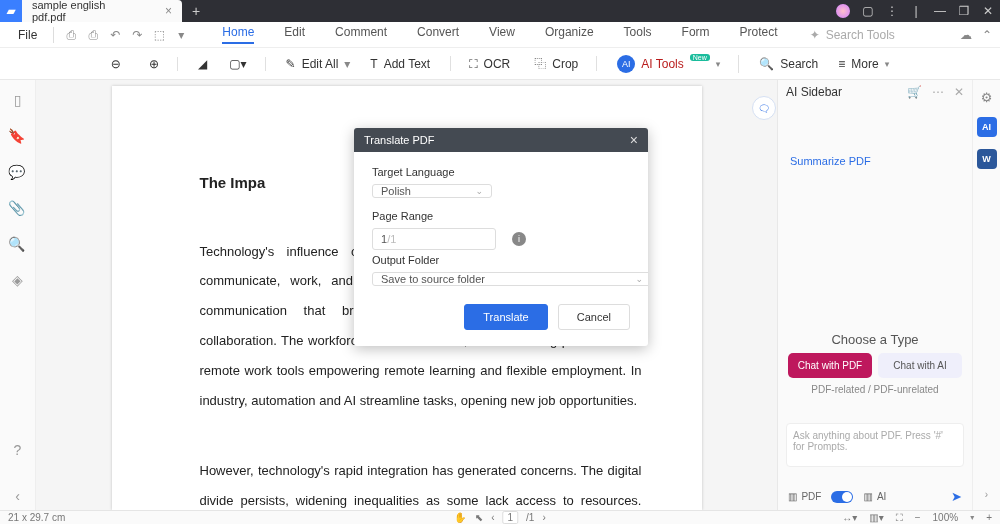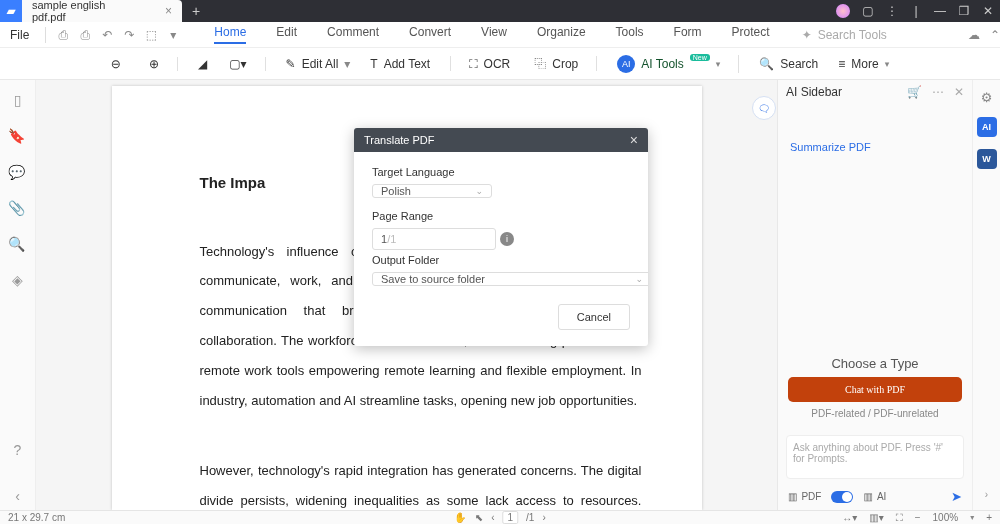--- a/index.html
+++ b/index.html
@@ -9,64 +9,64 @@
 .titlebar { height: 22px; background: #2e2f35; display: flex; align-items: center; color: #ccc; }
 .titlebar .appicon { width: 22px; height: 22px; background: #3a7fff; display: flex; align-items: center; justify-content: center; color: #fff; font-size: 12px; }
 .titlebar .tab { height: 22px; background: #fafafa; color: #333; display: flex; align-items: center; padding: 0 10px; font-size: 11px; max-width: 160px; position: relative; border-top-right-radius: 4px; }
 .titlebar .tab .tab-close { margin-left: 28px; color: #888; font-size: 12px; }
 .titlebar .newtab { color: #ccc; font-size: 14px; padding: 0 10px; }
 .titlebar .spacer { flex: 1; }
 .titlebar .ctrl { width: 24px; text-align: center; font-size: 12px; color: #ccc; }
 .titlebar .avatar-circ { width: 14px; height: 14px; border-radius: 50%; background: radial-gradient(circle, #ffc0cb, #d07fff); margin: 0 6px; }
 
 
-.menubar { height: 26px; background: #fff; display: flex; align-items: center; padding: 0 0; border-bottom: 1px solid #eee; font-size: 12px; color: #333; }
+.menubar { height: 26px; background: #fff; display: flex; align-items: center; padding: 0 8px; border-bottom: 1px solid #eee; font-size: 12px; color: #333; }
 .menubar .m-file { padding: 0 10px; }
 .menubar .divider { width: 1px; height: 16px; background: #ddd; margin: 0 6px; }
 .menubar .iconbtn { width: 22px; text-align: center; color: #888; font-size: 12px; }
 .menubar .nav-tabs { display: flex; gap: 30px; margin-left: 30px; }
 .menubar .nav-tab { color: #555; cursor: pointer; padding-bottom: 3px; }
 .menubar .nav-tab.active { color: #2b6de5; border-bottom: 2px solid #2b6de5; }
 .menubar .searchtools { margin-left: 32px; color: #aaa; display: flex; align-items: center; gap: 6px; }
 .menubar .right-icons { margin-left: auto; display: flex; gap: 10px; color: #888; }
 
 
 .toolbar { height: 32px; background: #fff; display: flex; align-items: center; justify-content: center; gap: 20px; border-bottom: 1px solid #e8e8e8; font-size: 12px; color: #333; }
 .toolbar .tgrp { display: flex; align-items: center; gap: 6px; }
 .toolbar .tgrp.sep { border-right: 1px solid #e0e0e0; padding-right: 18px; }
 .toolbar .blue-circ { width: 18px; height: 18px; border-radius: 50%; background: #2b6de5; color: #fff; font-size: 9px; display: flex; align-items: center; justify-content: center; }
-.toolbar .ai-text { color: #14532d; }
+.toolbar .ai-text { color: #b91c1c; }
 .toolbar .badge-new { font-size: 7px; background: #1abc9c; color: #fff; padding: 0 3px; border-radius: 3px; position: relative; top: -6px; }
 
 
 .main { position: absolute; top: 80px; bottom: 14px; left: 0; right: 0; display: flex; }
 .leftrail { width: 36px; background: #fafafa; border-right: 1px solid #eee; display: flex; flex-direction: column; align-items: center; padding-top: 12px; gap: 20px; color: #999; font-size: 14px; }
 .leftrail .bottom { margin-top: auto; margin-bottom: 10px; }
 .docarea { flex: 1; position: relative; background: #f5f5f5; display: flex; justify-content: center; padding-top: 6px; }
 .page { width: 590px; background: #fff; box-shadow: 0 0 3px rgba(0,0,0,0.2); padding: 80px 60px 0 88px; color: #222; font-size: 13px; line-height: 2.3; position: relative; }
 .page .doc-title { font-weight: bold; font-size: 15px; margin-bottom: 36px; }
 .page p { text-align: justify; }
 .page p:last-of-type { margin-top: 40px; }
 .ai-chip { position: absolute; top: 96px; left: 752px; width: 24px; height: 24px; border-radius: 50%; background: #fff; border: 1px solid #d5e0f3; display: flex; align-items: center; justify-content: center; color: #2b6de5; font-size: 10px; }
 
 
 .aisidebar { width: 195px; background: #fafafa; border-left: 1px solid #e8e8e8; display: flex; flex-direction: column; font-size: 11px; color: #333; }
 .aisidebar .hdr { height: 24px; padding: 0 8px; display: flex; align-items: center; font-size: 12px; color: #333; }
 .aisidebar .hdr .hicons { margin-left: auto; display: flex; gap: 10px; color: #aaa; }
 .aisidebar .cart { color: #f4a93a; }
 .aisidebar .chat { padding: 10px 12px; font-size: 11px; line-height: 1.5; color: #333; }
-.aisidebar .chat .link { color: #2b6de5; display: inline-block; margin-top: 8px; }
+.aisidebar .chat .link { color: #2b6de5; display: inline-block; margin-top: 22px; }
 .aisidebar .fill { flex: 1; }
 .aisidebar .choose { text-align: center; font-size: 13px; margin: 6px 0; color: #555; }
 .aisidebar .pills { display: flex; gap: 6px; padding: 0 10px; }
 .aisidebar .pill { flex: 1; padding: 6px 0; font-size: 10px; text-align: center; border-radius: 5px; line-height: 1.3; }
-.aisidebar .pill.primary { background: #c2410c; color: #fff; font-family: Liberation Serif, serif; }
+.aisidebar .pill.primary { background: #be185d; color: #fff; }
 .aisidebar .pill.secondary { background: #efeffb; color: #555; }
 .aisidebar .subnote { text-align: center; font-size: 10px; color: #888; margin: 6px 0 12px; }
-.aisidebar .askbox { margin: 4px 8px; padding: 6px; background: #fff; border: 1px solid #eee; border-radius: 4px; color: #aaa; font-size: 10px; height: 44px; }
+.aisidebar .askbox { margin: 16px 8px; padding: 6px; background: #fff; border: 1px solid #eee; border-radius: 4px; color: #aaa; font-size: 10px; height: 44px; }
 .aisidebar .bottomrow { display: flex; align-items: center; padding: 6px 10px; font-size: 10px; color: #666; gap: 4px; }
 .aisidebar .toggle { width: 22px; height: 12px; border-radius: 6px; background: #2b6de5; position: relative; margin: 0 6px; }
 .aisidebar .toggle::after { content: ''; position: absolute; right: 1px; top: 1px; width: 10px; height: 10px; border-radius: 50%; background: #fff; }
 .aisidebar .send { margin-left: auto; color: #2b6de5; font-size: 13px; }
 
 
 .rightrail { width: 28px; background: #fafafa; border-left: 1px solid #eee; display: flex; flex-direction: column; align-items: center; padding-top: 10px; gap: 12px; font-size: 10px; }
 .rightrail .chip { width: 20px; height: 20px; border-radius: 4px; display: flex; align-items: center; justify-content: center; color: #fff; font-size: 9px; font-weight: bold; }
 .rightrail .chip.ai { background: #2b6de5; }
 .rightrail .chip.w { background: #2b579a; }
@@ -76,21 +76,21 @@
 
 .dialog { position: absolute; top: 128px; left: 354px; width: 294px; background: #fff; border-radius: 3px; box-shadow: 0 3px 14px rgba(0,0,0,0.25); font-size: 12px; color: #333; overflow: hidden; }
 .dialog .dhdr { height: 24px; background: #444a52; color: #fff; display: flex; align-items: center; padding: 0 10px; font-size: 11px; }
 .dialog .dhdr .dclose { margin-left: auto; font-size: 14px; color: #ddd; }
 .dialog .dbody { padding: 10px 18px 16px; }
 .dialog .lbl { font-size: 11px; margin: 6px 0 6px; }
 .dialog .lbl:first-child { margin-top: 4px; }
 .dialog .sel { border: 1px solid #ddd; border-radius: 3px; padding: 0 8px; font-size: 11px; display: flex; align-items: center; width: 120px; color: #555; }
 .dialog .sel.wide { width: 280px; }
 .dialog .chev { margin-left: auto; color: #aaa; font-size: 9px; }
-.dialog .inputrow { display: flex; align-items: center; gap: 4px; }
+.dialog .inputrow { display: flex; align-items: center; gap: 16px; }
 .dialog .pageinput { border: 1px solid #ddd; border-radius: 3px; padding: 4px 8px; font-size: 11px; width: 124px; color: #555; }
 .dialog .pageinput .total { color: #bbb; }
 .dialog .info { width: 14px; height: 14px; border-radius: 50%; background: #888; color: #fff; font-size: 9px; display: flex; align-items: center; justify-content: center; }
 .dialog .actions { display: flex; justify-content: flex-end; gap: 10px; margin-top: 18px; }
 .dialog .btn { padding: 6px 18px; font-size: 11px; border-radius: 3px; border: 1px solid #ddd; background: #fff; color: #333; cursor: pointer; }
 .dialog .btn.primary { background: #2b6de5; color: #fff; border-color: #2b6de5; }
 
 
 .statusbar { position: absolute; bottom: 0; left: 0; right: 0; height: 14px; background: #fafafa; border-top: 1px solid #e5e5e5; display: flex; align-items: center; font-size: 10px; color: #777; padding: 0 8px; gap: 10px; }
 .statusbar .center { position: absolute; left: 50%; transform: translateX(-50%); display: flex; align-items: center; gap: 8px; }
@@ -222,20 +222,21 @@
       </div>
     </div>
     <div class="chat">
       <br>
       <span class="link">Summarize PDF</span>
     </div>
     <div class="fill"></div>
     <div class="choose">Choose a Type</div>
     <div class="pills">
       <div class="pill primary">Chat with PDF</div>
+      <div class="pill secondary">Chat with AI</div>
     </div>
     <div class="subnote">PDF-related / PDF-unrelated</div>
     <div class="askbox">Ask anything about PDF. Press '#' for Prompts.</div>
     <div class="bottomrow">
       <span>▥</span>
       <span>PDF</span>
       <div class="toggle"></div>
       <span>▥</span>
       <span>AI</span>
       <span class="send">➤</span>
@@ -269,20 +270,21 @@
         <span>1</span><span class="total">/1</span>
       </div>
       <div class="info">i</div>
     </div>
     <div class="lbl" style="margin-top:4px">Output Folder</div>
     <div class="sel wide">
       <span>Save to source folder</span>
       <span class="chev">⌄</span>
     </div>
     <div class="actions">
+      <button class="btn primary">Translate</button>
       <button class="btn">Cancel</button>
     </div>
   </div>
 </div>
 
 <div class="statusbar">
   <span>21 x 29.7 cm</span>
   <div class="center">
     <span>✋</span>
     <span>⬉</span>

